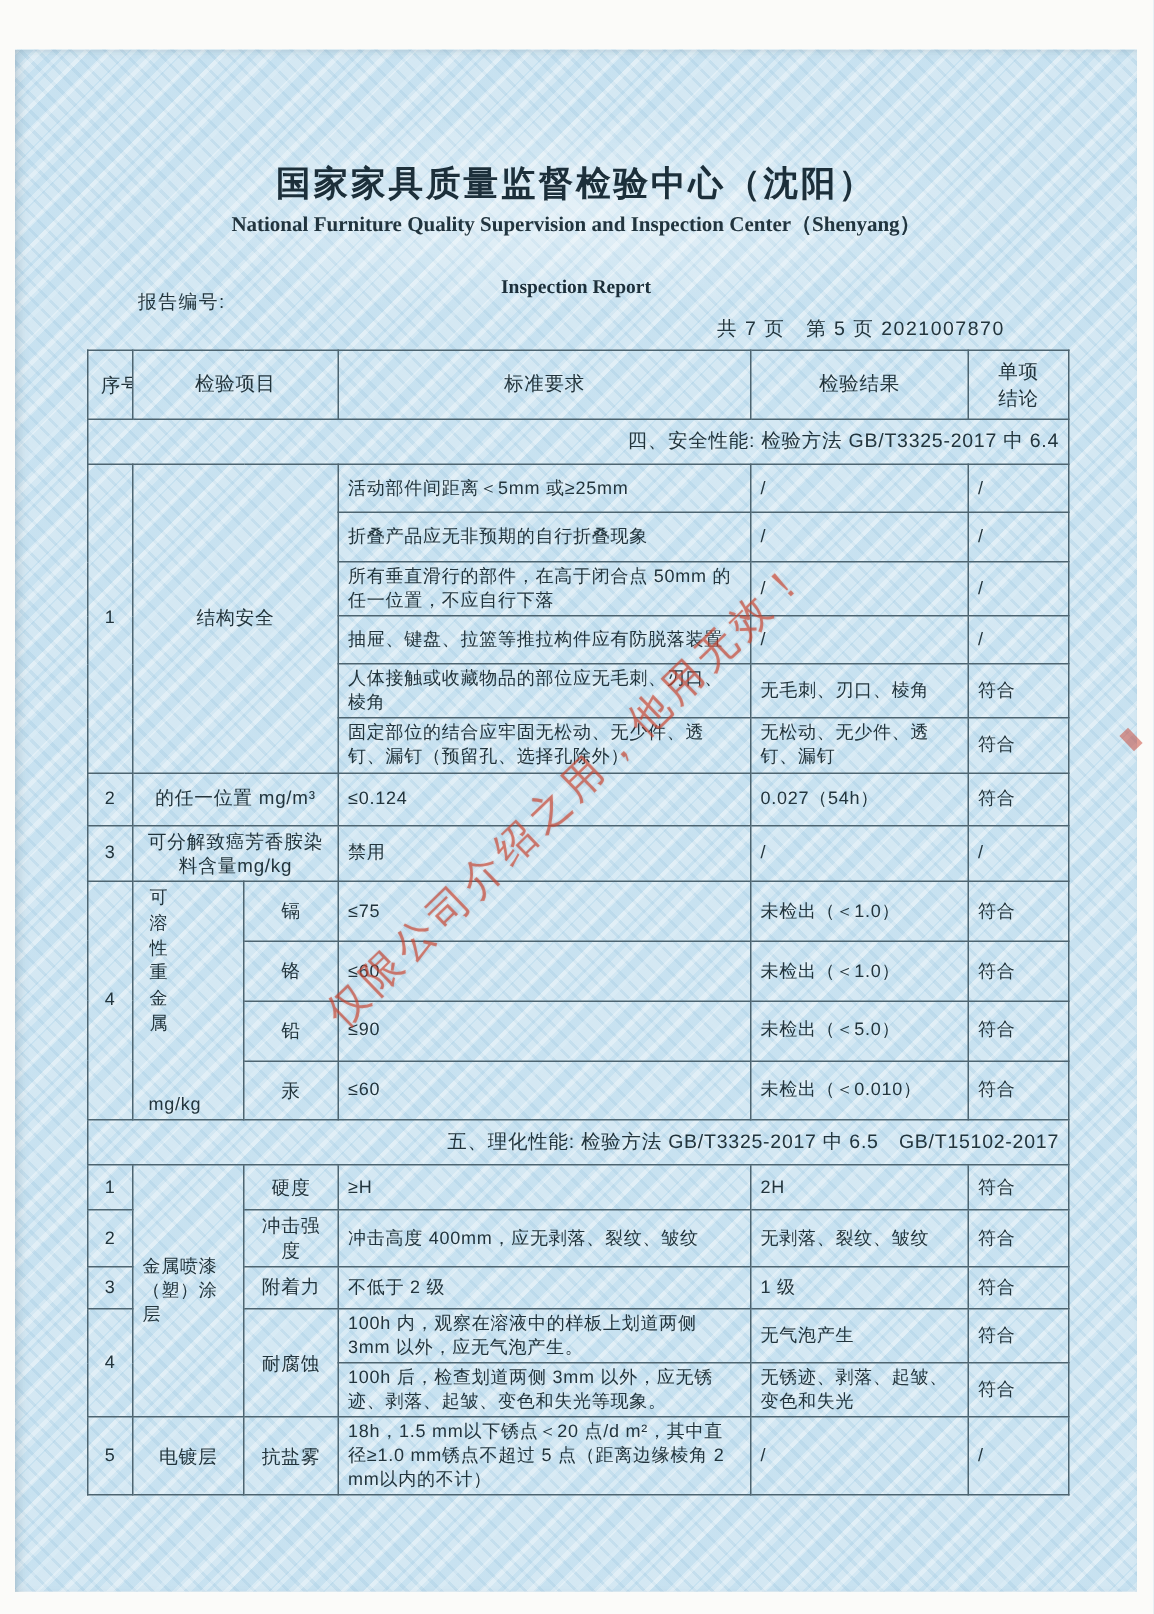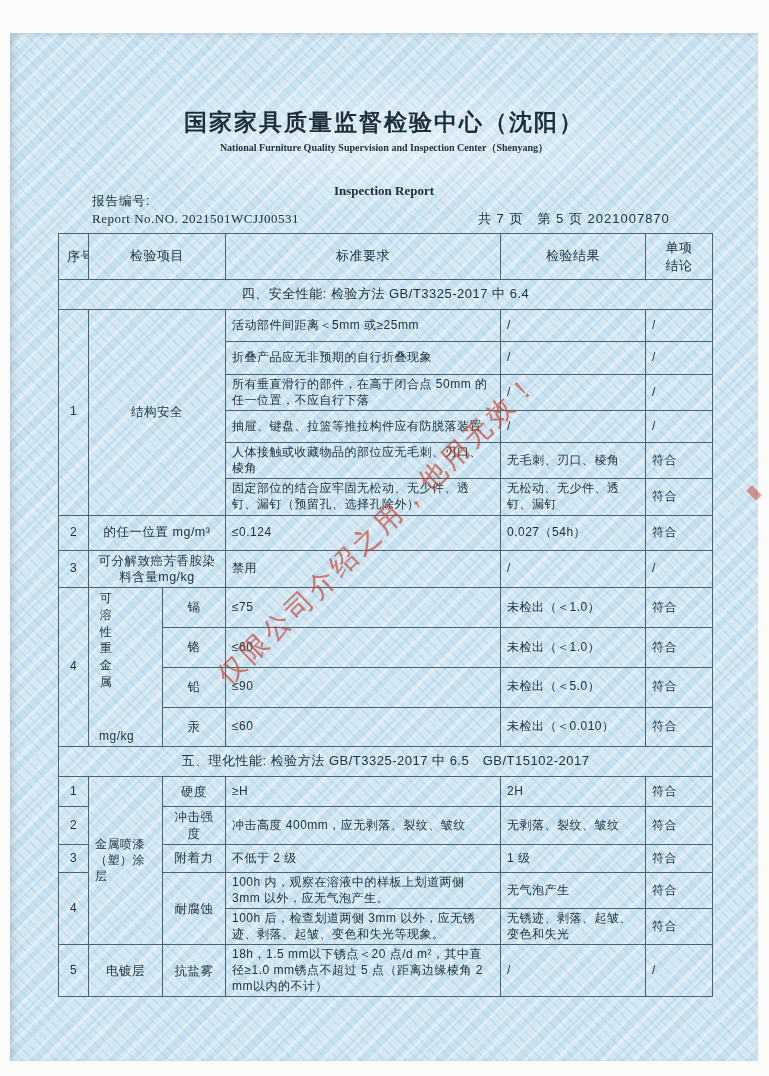--- a/index.html
+++ b/index.html
@@ -15,21 +15,21 @@
     background-image:
       radial-gradient(ellipse 420px 100px at 50% 110px, rgba(255,255,255,.38), rgba(255,255,255,0) 70%),
       repeating-linear-gradient(135deg, rgba(255,255,255,.30) 0 3px, rgba(255,255,255,0) 3px 11px),
       repeating-linear-gradient(45deg, rgba(160,200,224,.30) 0 2px, rgba(160,200,224,0) 2px 8px),
       repeating-linear-gradient(135deg, rgba(186,219,238,.45) 0 9px, rgba(214,233,244,.45) 9px 18px);
     box-shadow: inset 6px 0 8px -5px rgba(90,110,125,.35), inset 0 4px 6px -4px rgba(90,110,125,.25);
   }
   .hdr-org-cn{position:absolute;top:74px;left:0;width:100%;text-align:center;
     font-size:23px;font-weight:bold;letter-spacing:2px;color:#1c2f3a;}
   .hdr-org-en{position:absolute;top:108px;left:0;width:100%;text-align:center;
-    font-family:"Liberation Serif","DejaVu Serif",serif;font-size:10px;font-weight:bold;color:#21343e;}
+    font-family:"Liberation Serif","DejaVu Serif",serif;font-size:14px;font-weight:bold;color:#21343e;}
   .hdr-title-cn{position:absolute;top:123px;left:0;width:100%;text-align:center;
     font-size:22px;font-weight:bold;letter-spacing:10px;color:#1c2f3a;}
   .hdr-title-en{position:absolute;top:150px;left:0;width:100%;text-align:center;
     font-family:"Liberation Serif","DejaVu Serif",serif;font-size:13px;font-weight:bold;color:#1c2f3a;}
   .report-no-label{position:absolute;top:160px;left:82px;font-size:12.5px;letter-spacing:1px;}
   .report-no-line{position:absolute;top:178px;left:82px;
     font-family:"Liberation Serif","DejaVu Serif",serif;font-size:13px;letter-spacing:.5px;}
   .page-info{position:absolute;top:177px;left:468px;font-size:13px;letter-spacing:1px;}
 
   table.rpt{
@@ -39,21 +39,21 @@
   }
   table.rpt td,table.rpt th{
     border:1px solid #4d6470;
     padding:2px 6px;vertical-align:middle;
     font-weight:normal;line-height:1.3;letter-spacing:.5px;
     overflow:hidden;
   }
   th{font-size:13px;text-align:center;}
   .w2{width:2.4em;margin:0 auto;line-height:1.35;}
   .sec{border-left:1px solid #4d6470;border-right:1px solid #4d6470;
-    text-align:center;padding-left:6px;font-size:13px;letter-spacing:1px;}
+    text-align:right;padding-left:6px;font-size:13px;letter-spacing:1px;}
   .c-no{text-align:center;}
   .c-item{text-align:center;padding-left:12px;font-size:12.5px;}
   .c-wrap{word-break:break-all;line-height:1.5;padding-left:10px;}
   .c-req{text-align:left;}
   .c-res{text-align:left;}
   .c-concl{text-align:left;padding-left:8px;}
   .vlabel{width:1.15em;word-break:break-all;line-height:1.4;margin-left:4px;text-align:center;}
   .vunit{margin-left:4px;text-align:left;margin-top:38px;}
 
   .watermark{
@@ -71,21 +71,20 @@
 </style>
 </head>
 <body>
 
 <div class="paper">
 
   <div class="hdr-org-cn">国家家具质量监督检验中心（沈阳）</div>
   <div class="hdr-org-en">National Furniture Quality Supervision and Inspection Center（Shenyang）</div>
   <div class="hdr-title-en">Inspection Report</div>
   <div class="report-no-label">报告编号:</div>
-  <div class="report-no-line">Report No.NO. 2021501WCJJ00531</div>
   <div class="page-info">共 7 页　第 5 页 2021007870</div>
 
   <table class="rpt">
     <colgroup>
       <col style="width:30px">
         <col style="width:74px">
         <col style="width:63px">
       <col style="width:275px">
         <col style="width:145px">
         <col style="width:67px">

